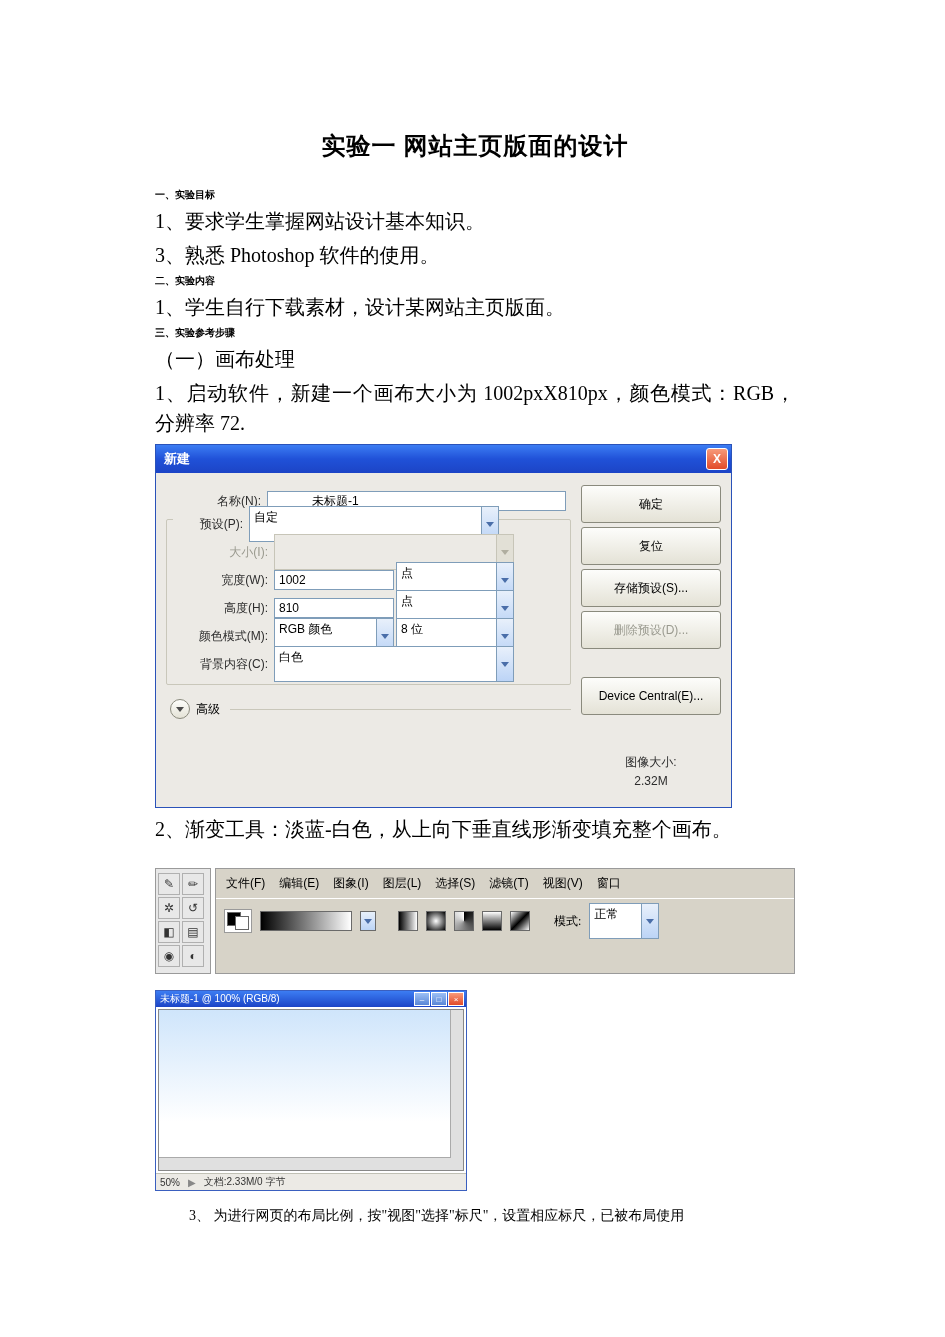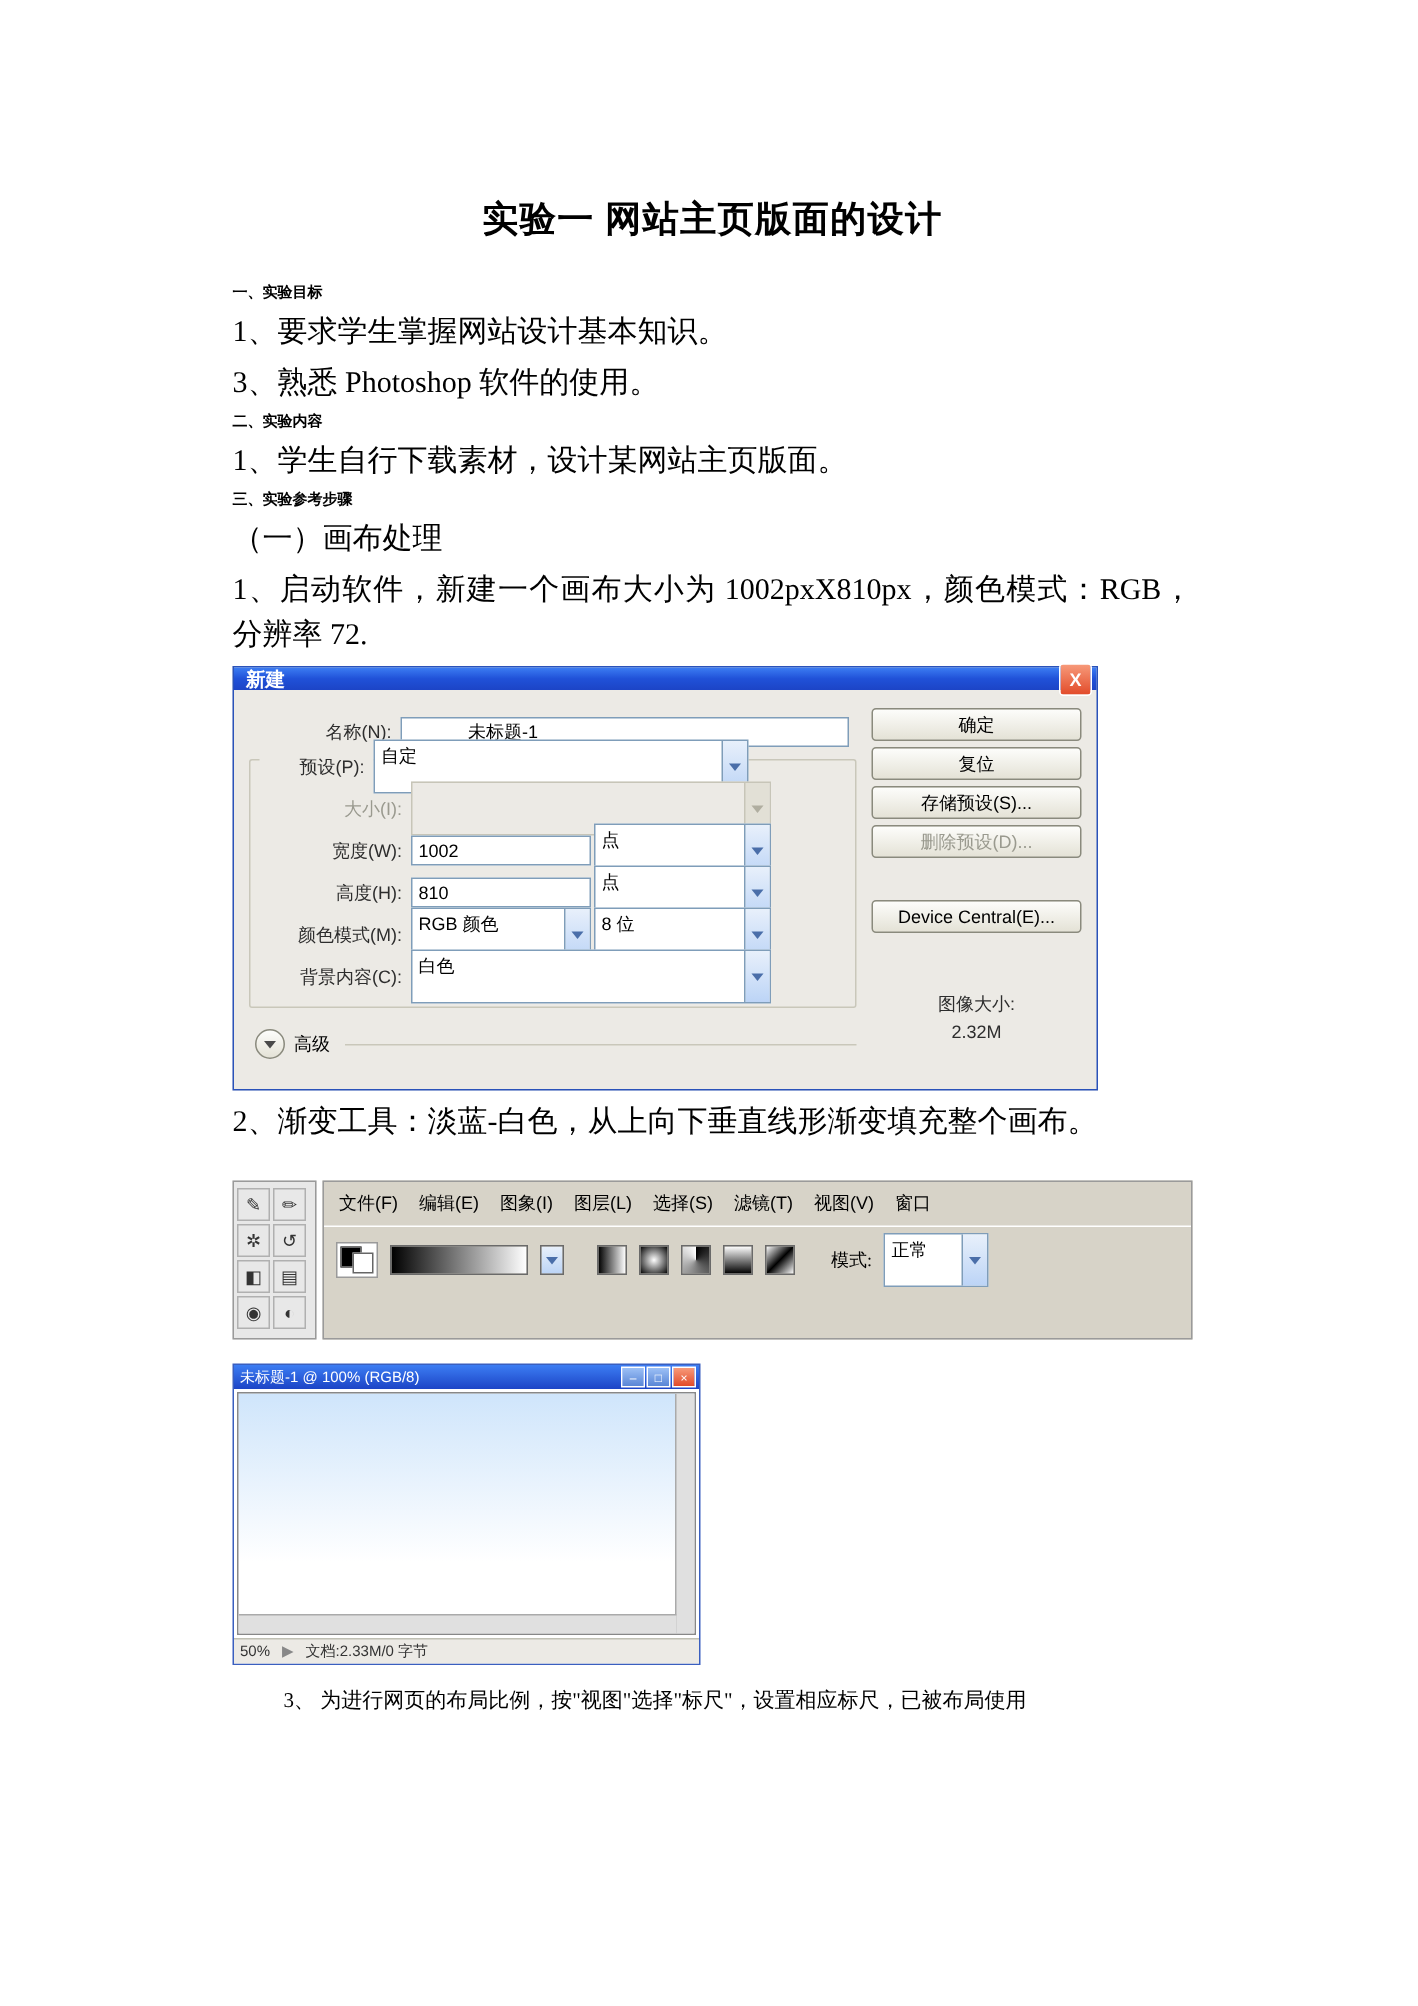--- a/index.html
+++ b/index.html
@@ -42,21 +42,21 @@
   .dialog {
     width: 575px;
     border: 1px solid #2a52b9;
     background: #eceae5;
     margin: 6px 0 6px 0;
     font-family: "Tahoma", "SimSun", sans-serif;
     font-size: 12px;
     position: relative;
   }
   .dlg-titlebar {
-    height: 15px;
+    height: 28px;
     background: linear-gradient(to bottom, #3c7df3 0%, #2051d8 50%, #1c44c6 100%);
     color: #fff;
     display: flex;
     align-items: center;
     justify-content: space-between;
     padding: 0 3px 0 8px;
     font-weight: bold;
     font-size: 13px;
   }
   .dlg-close {
@@ -137,21 +137,21 @@
     cursor: default;
   }
   .arrow-down {
     width: 0; height: 0;
     border-left: 4px solid transparent;
     border-right: 4px solid transparent;
     border-top: 5px solid #4a6ea9;
   }
   .combo.disabled .arrow-down { border-top-color: #b0aea0; }
   .btn {
-    height: 22px;
+    height: 38px;
     border: 1px solid #8a8a7d;
     background: linear-gradient(to bottom, #fdfdfb, #e4e2d6);
     font-size: 12px;
     cursor: pointer;
     border-radius: 3px;
     padding: 0 4px;
     color: #000;
   }
   .btn.disabled {
     color: #9a9a8f;

